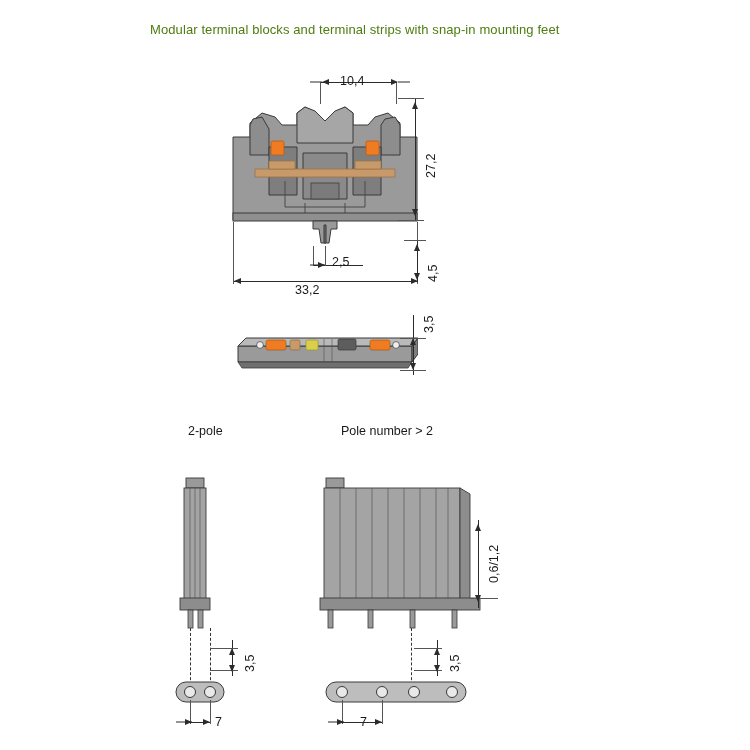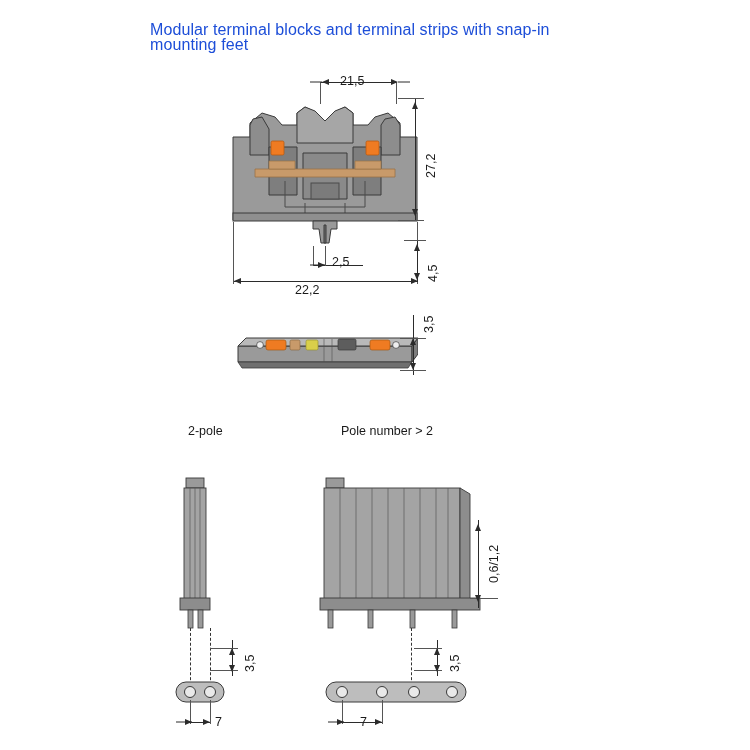--- a/index.html
+++ b/index.html
@@ -20,23 +20,23 @@
     left: 0; top: 0;
     width: 750px; height: 750px;
   }
 
   
   .title {
     position: absolute;
     left: 150px;
     top: 22px;
     width: 470px;
-    font-size: 16px;
+    font-size: 13px;
     line-height: 15px;
-    color: #1d4ed8;
+    color: #4d7c0f;
     letter-spacing: 0.1px;
   }
 
   
   .dim {
     position: absolute;
     font-size: 12.5px;
     color: #1a1a1a;
     white-space: nowrap;
   }
@@ -120,21 +120,21 @@
 
   <div class="ln h" style="left:320px; top:82px; width:76px;"></div>
   <div class="ln v ext" style="left:320px; top:82px; height:22px;"></div>
   <div class="ln v ext" style="left:396px; top:82px; height:22px;"></div>
   <svg class="svg-abs" style="left:310px; top:76px;" width="100" height="14">
     <polygon points="12,6 19,3 19,9" fill="#2b2b2b"></polygon>
     <polygon points="88,6 81,3 81,9" fill="#2b2b2b"></polygon>
     <line x1="0" y1="6" x2="12" y2="6" stroke="#2b2b2b" stroke-width="1"></line>
     <line x1="88" y1="6" x2="100" y2="6" stroke="#2b2b2b" stroke-width="1"></line>
   </svg>
-  <div class="dim" style="left:340px; top:74px;">21,5</div>
+  <div class="dim" style="left:340px; top:74px;">10,4</div>
 
   <div class="ln v" style="left:415px; top:98px; height:122px;"></div>
   <div class="ln h ext" style="left:398px; top:98px; width:26px;"></div>
   <div class="ln h ext" style="left:398px; top:220px; width:26px;"></div>
   <svg class="svg-abs" style="left:409px; top:94px;" width="13" height="132">
     <polygon points="6,8 3,15 9,15" fill="#2b2b2b"></polygon>
     <polygon points="6,122 3,115 9,115" fill="#2b2b2b"></polygon>
   </svg>
   <div class="dim vert" style="left:424px; top:178px;">27,2</div>
 
@@ -147,21 +147,21 @@
   </svg>
   <div class="dim" style="left:332px; top:255px;">2,5</div>
 
   <div class="ln h" style="left:233px; top:281px; width:184px;"></div>
   <div class="ln v ext" style="left:233px; top:222px; height:62px;"></div>
   <div class="ln v ext" style="left:417px; top:222px; height:62px;"></div>
   <svg class="svg-abs" style="left:228px; top:275px;" width="196" height="13">
     <polygon points="6,6 13,3 13,9" fill="#2b2b2b"></polygon>
     <polygon points="190,6 183,3 183,9" fill="#2b2b2b"></polygon>
   </svg>
-  <div class="dim" style="left:295px; top:283px;">22,2</div>
+  <div class="dim" style="left:295px; top:283px;">33,2</div>
 
   <div class="ln v" style="left:417px; top:240px; height:42px;"></div>
   <div class="ln h ext" style="left:404px; top:240px; width:22px;"></div>
   <svg class="svg-abs" style="left:411px; top:234px;" width="13" height="54">
     <polygon points="6,10 3,17 9,17" fill="#2b2b2b"></polygon>
     <polygon points="6,46 3,39 9,39" fill="#2b2b2b"></polygon>
   </svg>
   <div class="dim vert" style="left:426px; top:282px;">4,5</div>
 
   <svg class="svg-abs" style="left:232px; top:330px;" width="186" height="44" viewBox="0 0 186 44">

